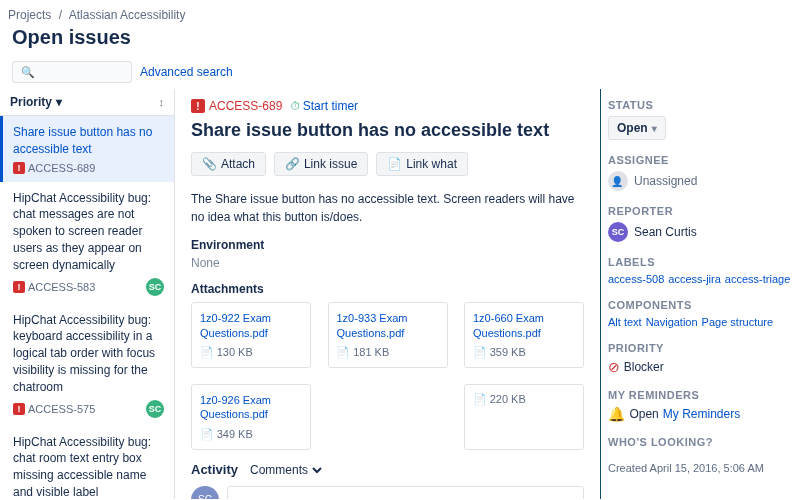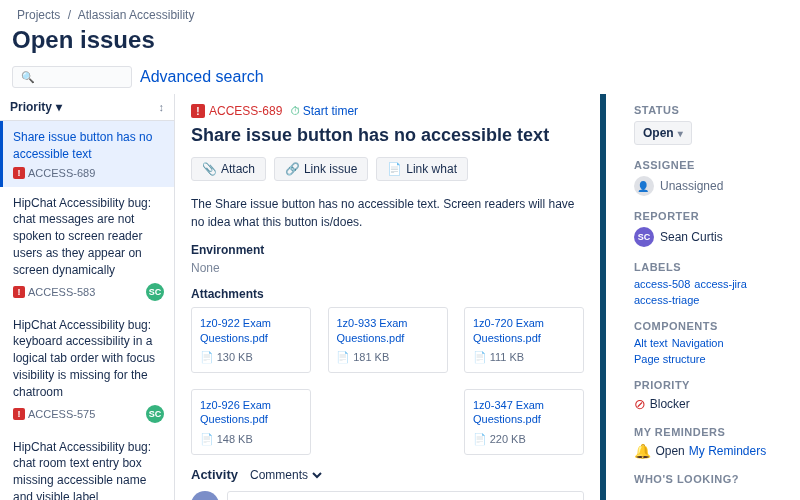--- a/index.html
+++ b/index.html
@@ -1,28 +1,28 @@
 <!DOCTYPE html>
 <html><head>
   <meta charset="utf-8">
   <style>
     * { box-sizing: border-box; margin: 0; padding: 0; }
     body { font-family: -apple-system, BlinkMacSystemFont, 'Segoe UI', sans-serif; font-size: 13px; color: #172b4d; background: #fff; width: 800px; height: 500px; overflow: hidden; }
 
-    .breadcrumb { padding: 8px 17px 2px; font-size: 12px; color: #5e6c84; }
+    .breadcrumb { padding: 8px 8px 2px; font-size: 12px; color: #5e6c84; }
     .breadcrumb a { color: #5e6c84; text-decoration: none; }
     .breadcrumb span { margin: 0 4px; }
 
-    .page-title { padding: 2px 12px 8px; font-size: 24px; font-weight: 600; color: #172b4d; }
+    .page-title { padding: 2px 12px 8px; font-size: 20px; font-weight: 600; color: #172b4d; }
 
     .search-bar { padding: 4px 12px 6px; display: flex; align-items: center; gap: 8px; }
     .search-input-wrap { position: relative; display: flex; align-items: center; border: 1px solid #dfe1e6; border-radius: 3px; padding: 3px 8px; width: 120px; background: #fafbfc; }
     .search-icon { color: #7a869a; font-size: 11px; margin-right: 4px; }
     .search-input { border: none; background: transparent; outline: none; font-size: 12px; width: 80px; color: #172b4d; }
-    .advanced-link { color: #0052cc; font-size: 16px; text-decoration: none; cursor: pointer; text-align: right; }
+    .advanced-link { color: #0052cc; font-size: 12px; text-decoration: none; cursor: pointer; text-align: right; }
 
     .main-layout { display: flex; height: calc(500px - 90px); }
 
     
     .sidebar { width: 175px; min-width: 175px; border-right: 1px solid #dfe1e6; overflow-y: auto; }
     .sidebar-header { display: flex; align-items: center; justify-content: space-between; padding: 6px 10px; border-bottom: 1px solid #dfe1e6; }
     .sidebar-header-left { display: flex; align-items: center; gap: 4px; font-size: 12px; font-weight: 600; color: #172b4d; cursor: pointer; }
     .sidebar-header-right { cursor: pointer; color: #7a869a; font-size: 11px; }
     .sidebar-item { padding: 8px 10px; cursor: pointer; border-left: 3px solid transparent; }
     .sidebar-item.active { background: #e8f0fe; border-left: 3px solid #0052cc; }
@@ -60,21 +60,21 @@
 
     .activity-section { margin-top: 10px; }
     .activity-header { display: flex; align-items: center; gap: 8px; margin-bottom: 8px; }
     .activity-title { font-size: 13px; font-weight: 600; color: #172b4d; }
     .activity-select { font-size: 12px; color: #172b4d; border: none; background: transparent; cursor: pointer; outline: none; }
     .comment-area { display: flex; align-items: flex-start; gap: 8px; }
     .comment-avatar { width: 28px; height: 28px; border-radius: 50%; background: #7b8ec8; flex-shrink: 0; display: flex; align-items: center; justify-content: center; font-size: 10px; color: white; }
     .comment-input-wrap { flex: 1; border: 1px solid #dfe1e6; border-radius: 3px; padding: 6px 8px; min-height: 32px; }
 
     
-    .right-panel { width: 200px; min-width: 200px; border-left: 6px solid #0c4a6e; padding: 10px 28px; overflow-y: auto; font-size: 12px; }
+    .right-panel { width: 200px; min-width: 200px; border-left: 1px solid #0c4a6e; padding: 10px 7px; overflow-y: auto; font-size: 12px; }
     .right-section { margin-bottom: 14px; }
     .right-label { font-size: 11px; font-weight: 600; color: #7a869a; text-transform: uppercase; letter-spacing: 0.5px; margin-bottom: 5px; }
     .status-btn { display: flex; align-items: center; gap: 4px; padding: 4px 8px; border: 1px solid #dfe1e6; border-radius: 3px; background: #f4f5f7; font-size: 12px; font-weight: 600; color: #172b4d; cursor: pointer; width: fit-content; }
     .chevron-down { font-size: 10px; color: #7a869a; }
     .assignee-row { display: flex; align-items: center; gap: 6px; color: #5e6c84; }
     .avatar-placeholder { width: 20px; height: 20px; border-radius: 50%; background: #dfe1e6; display: flex; align-items: center; justify-content: center; font-size: 10px; color: #7a869a; }
     .reporter-row { display: flex; align-items: center; gap: 6px; }
     .reporter-avatar { width: 20px; height: 20px; border-radius: 50%; background: #6c5ecf; display: flex; align-items: center; justify-content: center; font-size: 9px; color: white; font-weight: bold; }
     .labels-row { display: flex; flex-wrap: wrap; gap: 4px; }
     .label-tag { color: #0052cc; font-size: 11px; cursor: pointer; }
@@ -205,35 +205,34 @@
           </div>
         </div>
         <div class="attachment-card">
           <div class="attachment-name">1z0-933 Exam Questions.pdf</div>
           <div class="attachment-size">
             <span class="file-icon">📄</span>
             <span>181 KB</span>
           </div>
         </div>
         <div class="attachment-card">
-          <div class="attachment-name">1z0-720 Exam Questions.pdf</div>
-          <div class="attachment-size">
-            <span class="file-icon">📄</span>
-            <span>111 KB</span>
+          <div class="attachment-name">1z0-660 Exam Questions.pdf</div>
+          <div class="attachment-size">
+            <span class="file-icon">📄</span>
+            <span>359 KB</span>
           </div>
         </div>
         <div class="attachment-card">
           <div class="attachment-name">1z0-926 Exam Questions.pdf</div>
           <div class="attachment-size">
             <span class="file-icon">📄</span>
-            <span>148 KB</span>
-          </div>
-        </div>
-        <div class="attachment-card">
-          <div class="attachment-name">1z0-347 Exam Questions.pdf</div>
+            <span>349 KB</span>
+          </div>
+        </div>
+        <div class="attachment-card">
           <div class="attachment-size">
             <span class="file-icon">📄</span>
             <span>220 KB</span>
           </div>
         </div>
       </div>
     </div>
 
     <div class="activity-section">
       <div class="activity-header">

